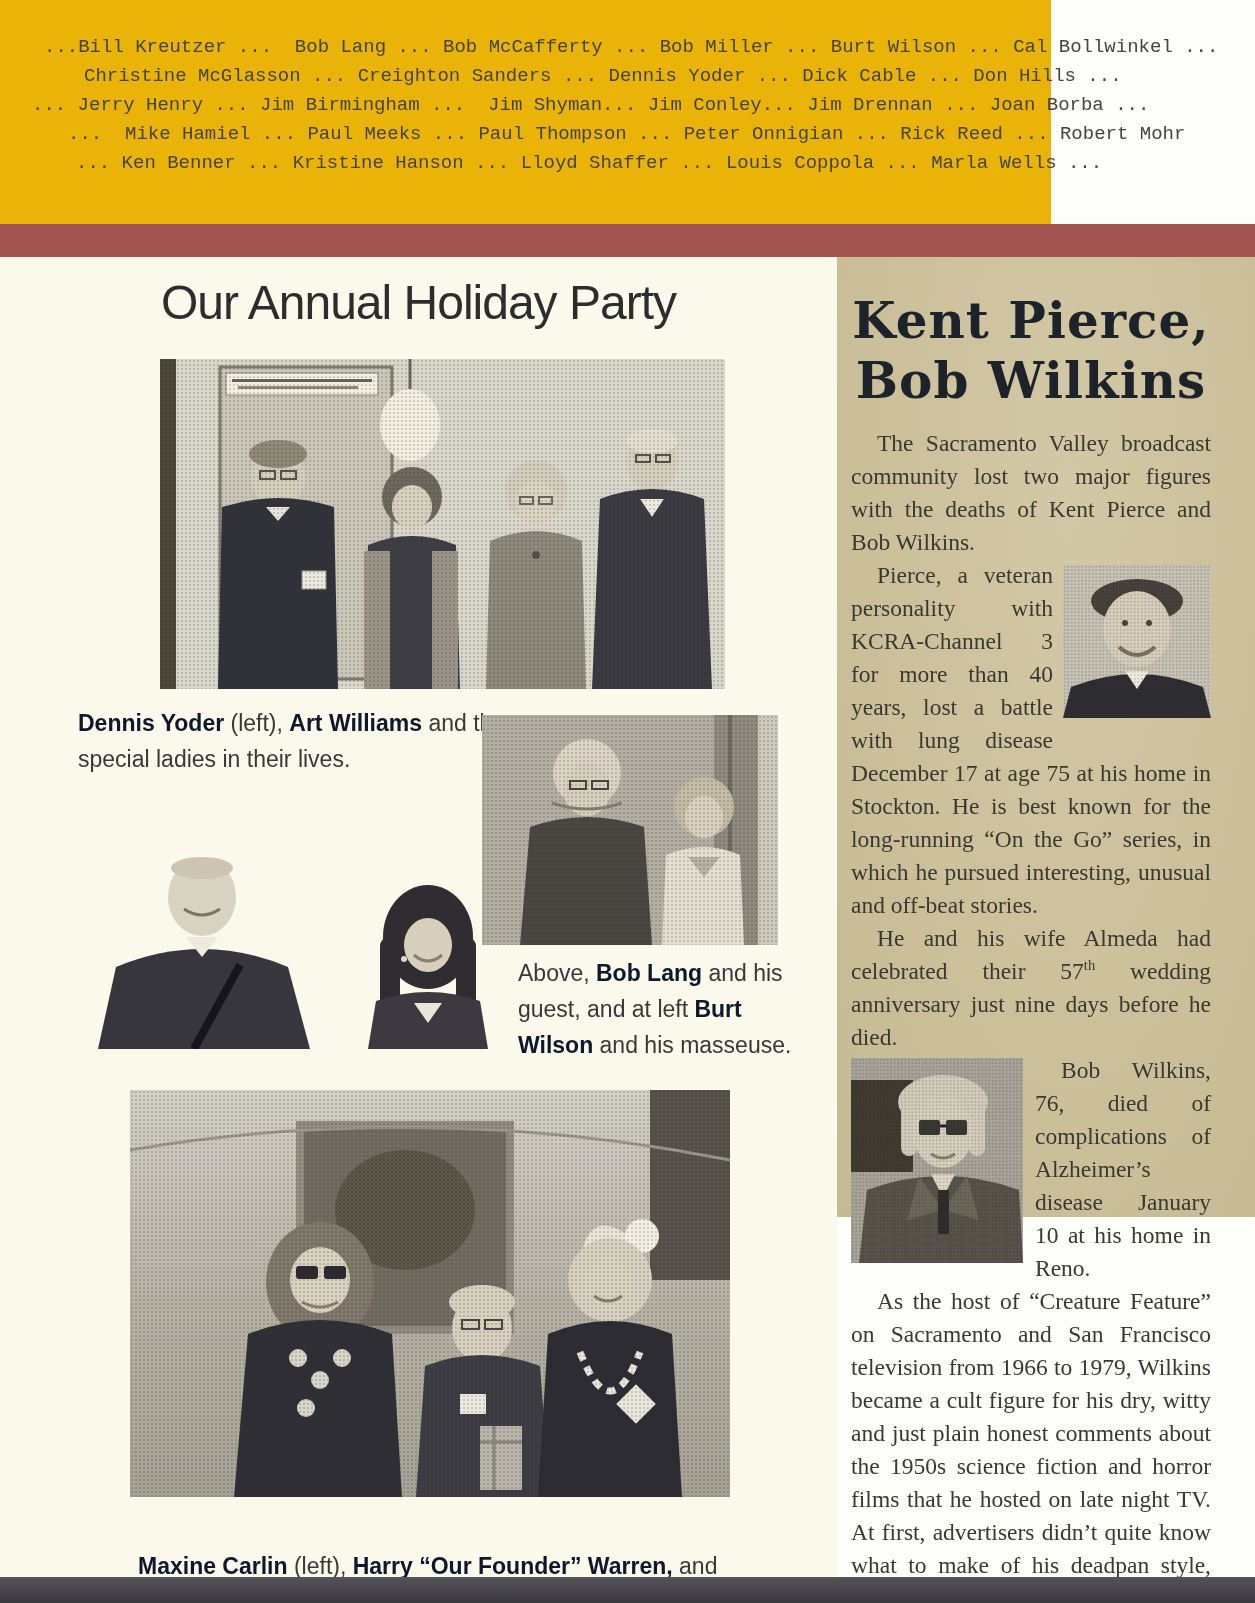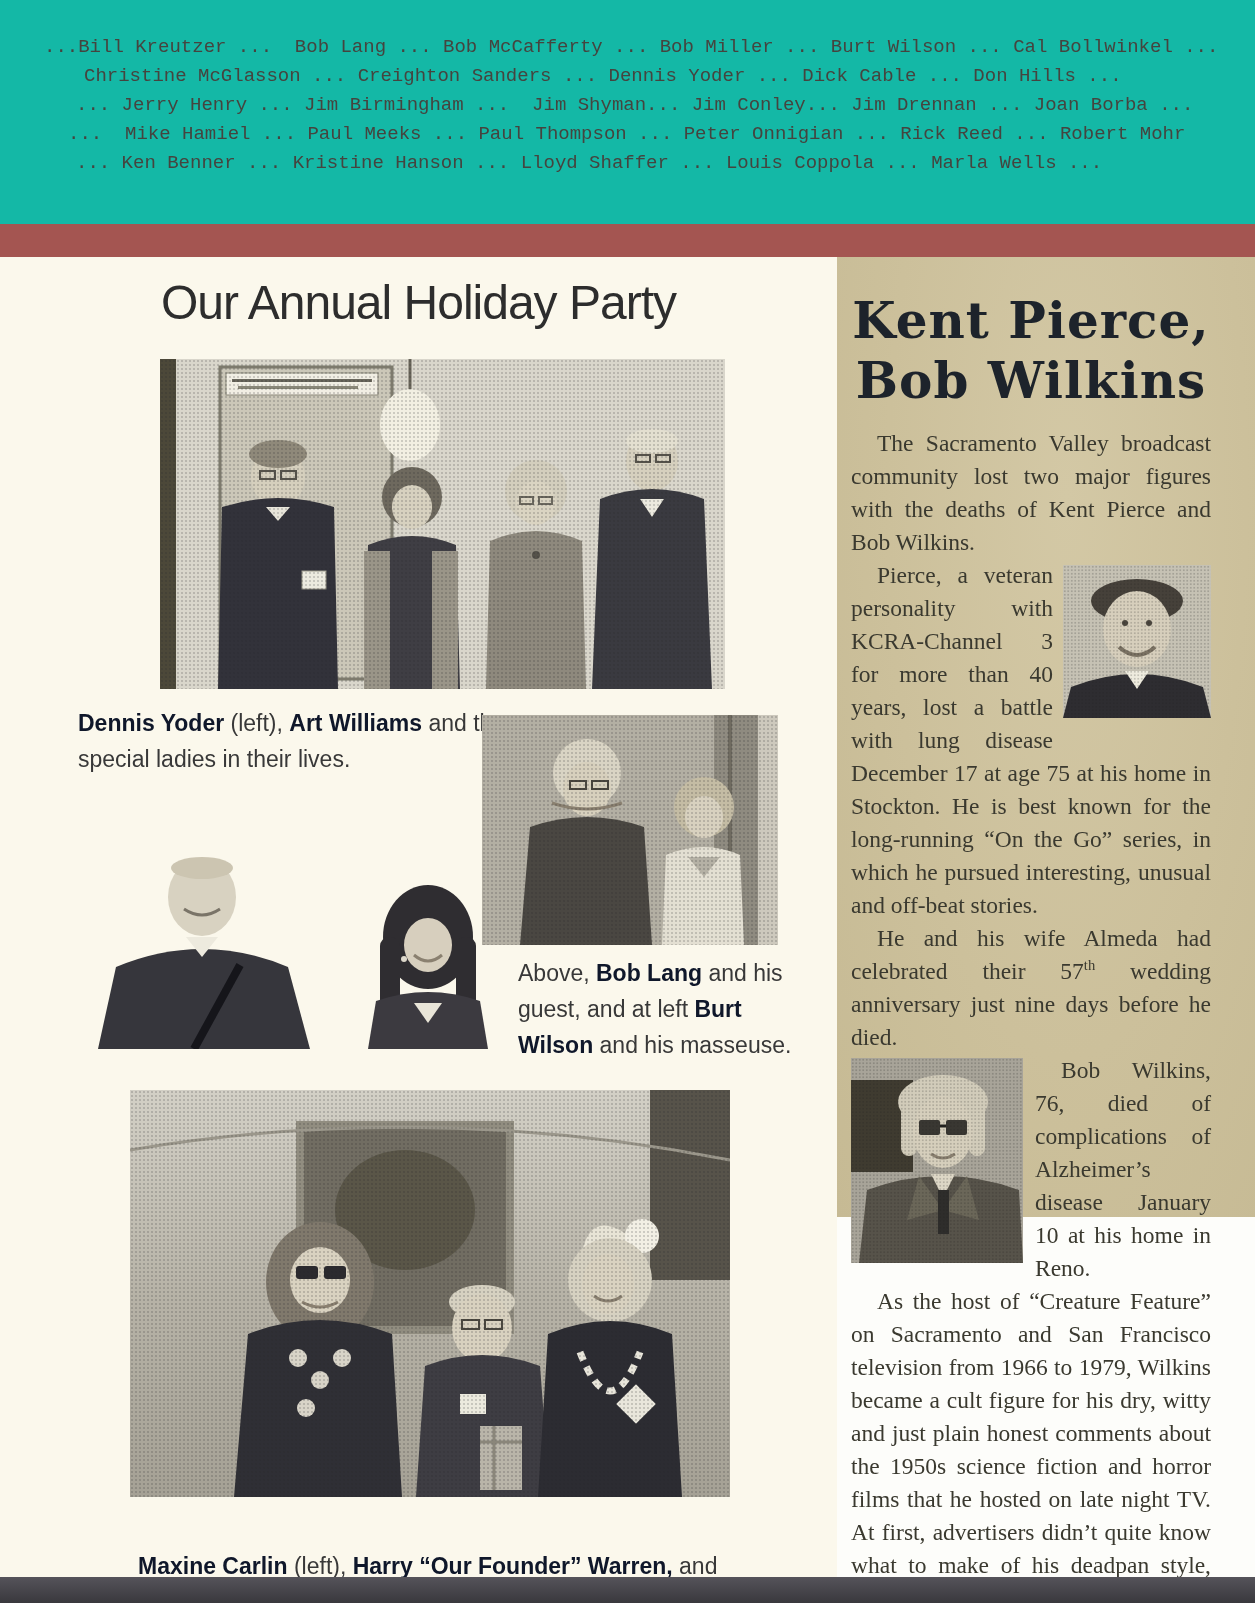--- a/index.html
+++ b/index.html
@@ -1,24 +1,24 @@
 <!DOCTYPE html>
 <html><head>
 <meta charset="utf-8">
 <style>
   html,body{margin:0;padding:0;}
   body{width:1255px;height:1603px;overflow:hidden;font-family:"Liberation Sans",sans-serif;}
   .page{position:relative;width:1255px;height:1603px;background:#fdfdfa;overflow:hidden;}
 
   
-  .names{position:absolute;top:0;left:0;width:1255px;height:224px;background:#14b8a6;}
+  .names{position:absolute;top:0;left:0;width:1051px;height:224px;background:#eab308;}
   .names-line{white-space:pre;font-family:"Liberation Mono",monospace;font-size:19px;line-height:29px;color:#45443f;}
   .names-line:nth-child(1){padding-left:44px;padding-top:33px;}
   .names-line:nth-child(2){padding-left:72px;margin-left:12px;}
-  .names-line:nth-child(3){padding-left:76px;}
+  .names-line:nth-child(3){padding-left:32px;}
   .names-line:nth-child(4){padding-left:68px;}
   .names-line:nth-child(5){padding-left:76px;}
 
   .red-bar{position:absolute;top:224px;left:0;width:1255px;height:33px;background:#a45551;}
   .bottom-bar{position:absolute;top:1577px;left:0;width:1255px;height:26px;background:linear-gradient(#55535a,#39383d);}
 
   
   .content{position:absolute;top:257px;left:0;width:1255px;height:1320px;display:flex;}
   .left-col{position:relative;width:837px;height:1320px;background:#fbf8ec;flex:none;}
   .right-col{position:relative;width:418px;height:960px;flex:none;

